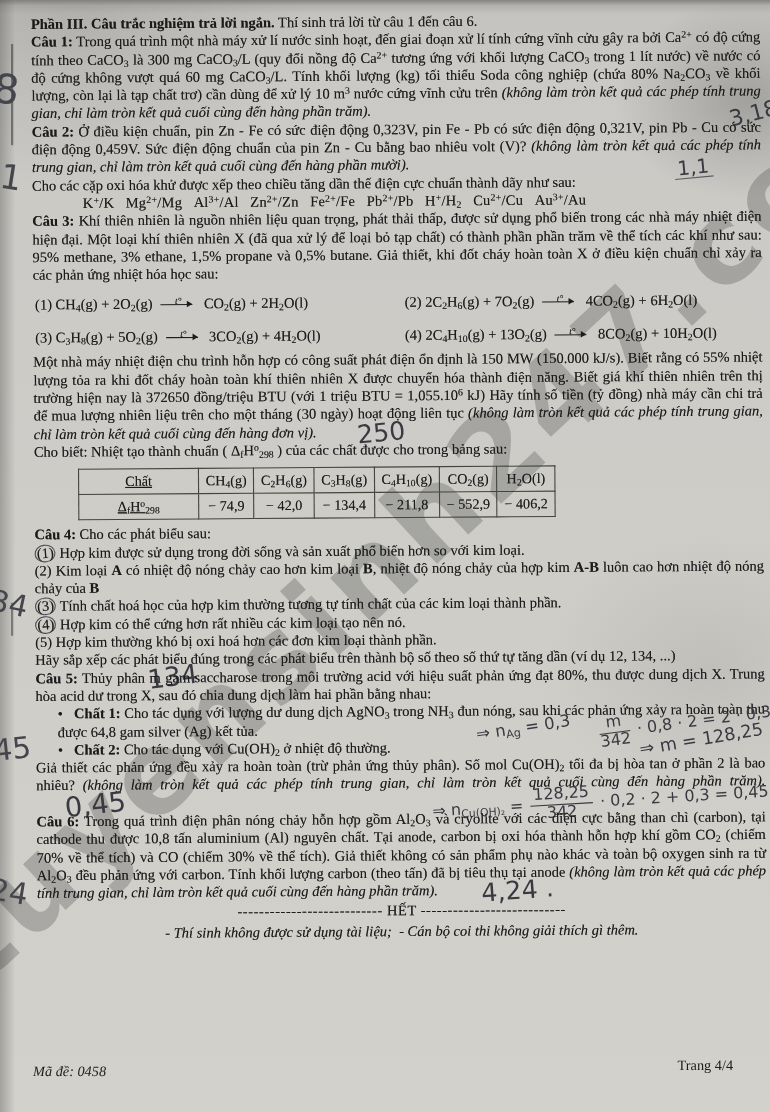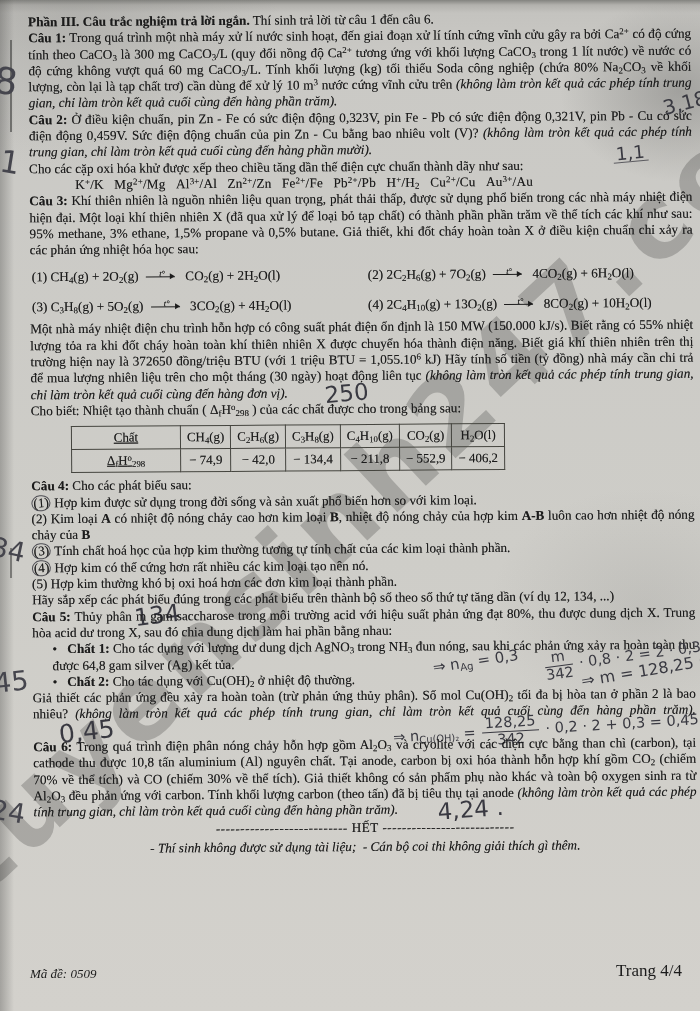--- a/index.html
+++ b/index.html
@@ -39,21 +39,21 @@
   .arr::after{content:'';position:absolute;right:0;top:4px;border:3.5px solid transparent;border-left:5.5px solid #1d1d1d;}
   .arr .t{position:absolute;top:-6px;left:50%;transform:translateX(-50%);font-size:8.5px;font-style:italic;}
   table.thermo{border-collapse:collapse;margin:7px 0 5px 40px;}
   table.thermo td{border:1px solid #45453f;text-align:center;font-size:12.9px;padding:1px 6px;height:20px;}
   table.thermo td:first-child{width:96px;text-decoration:underline;}
   .bullet{padding-left:20px;}
   .circ{display:inline-block;border:1.5px solid rgba(55,55,63,.85);border-radius:50% / 55%;padding:0 1px;line-height:1.05;transform:rotate(-4deg);}
   .het{text-align:center;margin-top:2px;letter-spacing:.5px;}
   .note{text-align:center;font-style:italic;margin-top:2px;}
   .foot-left{position:absolute;left:30px;top:966px;font-style:italic;font-size:13px;}
-  .foot-right{position:absolute;left:616px;top:961px;font-size:17px;text-align:right;}
+  .foot-right{position:absolute;left:616px;top:961px;font-size:13px;text-align:right;}
   
   .hw{font-family:"DejaVu Sans",sans-serif;color:#393941;text-shadow:none;}
   .hw-318{position:absolute;right:-16px;bottom:-4px;font-size:20px;transform:rotate(-14deg);}
   .hw-11{position:absolute;right:44px;bottom:-6px;font-size:18px;transform:rotate(-5deg);border-bottom:1.8px solid rgba(57,57,65,.75);padding:0 3px;}
   .hw-250{display:inline-block;font-size:23px;transform:rotate(-5deg);margin-left:34px;vertical-align:-4px;line-height:10px;}
   .hw-134{position:absolute;left:102px;top:16px;font-size:24px;transform:rotate(-7deg);}
   .hw-045{display:inline-block;font-size:25px;transform:rotate(-6deg);margin-left:26px;vertical-align:-5px;line-height:10px;}
   .hw-424{display:inline-block;font-size:23px;transform:rotate(-4deg);margin-left:36px;vertical-align:-4px;line-height:10px;}
   .hw-f1{position:absolute;left:400px;top:15px;font-size:15px;transform:rotate(-8deg);white-space:nowrap;}
   .hw-f2{position:absolute;left:510px;top:4px;font-size:14.5px;transform:rotate(-7deg);white-space:nowrap;}
@@ -164,15 +164,15 @@
 
     <p class="tx">
       <span><b>Câu 6:</b> Trong quá trình điện phân nóng chảy hỗn hợp gồm Al<sub>2</sub>O<sub>3</sub> và cryolite với các điện cực bằng than chì (carbon), tại cathode thu được 10,8 tấn aluminium (Al) nguyên chất. Tại anode, carbon bị oxi hóa thành hỗn hợp khí gồm CO<sub>2</sub> (chiếm 70% về thể tích) và CO (chiếm 30% về thể tích). Giả thiết không có sản phẩm phụ nào khác và toàn bộ oxygen sinh ra từ Al<sub>2</sub>O<sub>3</sub> đều phản ứng với carbon. Tính khối lượng carbon (theo tấn) đã bị tiêu thụ tại anode <i>(không làm tròn kết quả các phép tính trung gian, chỉ làm tròn kết quả cuối cùng đến hàng phần trăm).</i></span>
       <span class="hw hw-424">4,24 .</span>
     </p>
 
     <p class="tx het">--------------------------- HẾT ---------------------------</p>
     <p class="tx note">- Thí sinh không được sử dụng tài liệu;&nbsp; - Cán bộ coi thi không giải thích gì thêm.</p>
   </div>
 
-  <div class="foot-left">Mã đề: 0509</div>
+  <div class="foot-left">Mã đề: 0458</div>
   <div class="foot-right">Trang 4/4</div>
 </div>
 
 </body></html>

